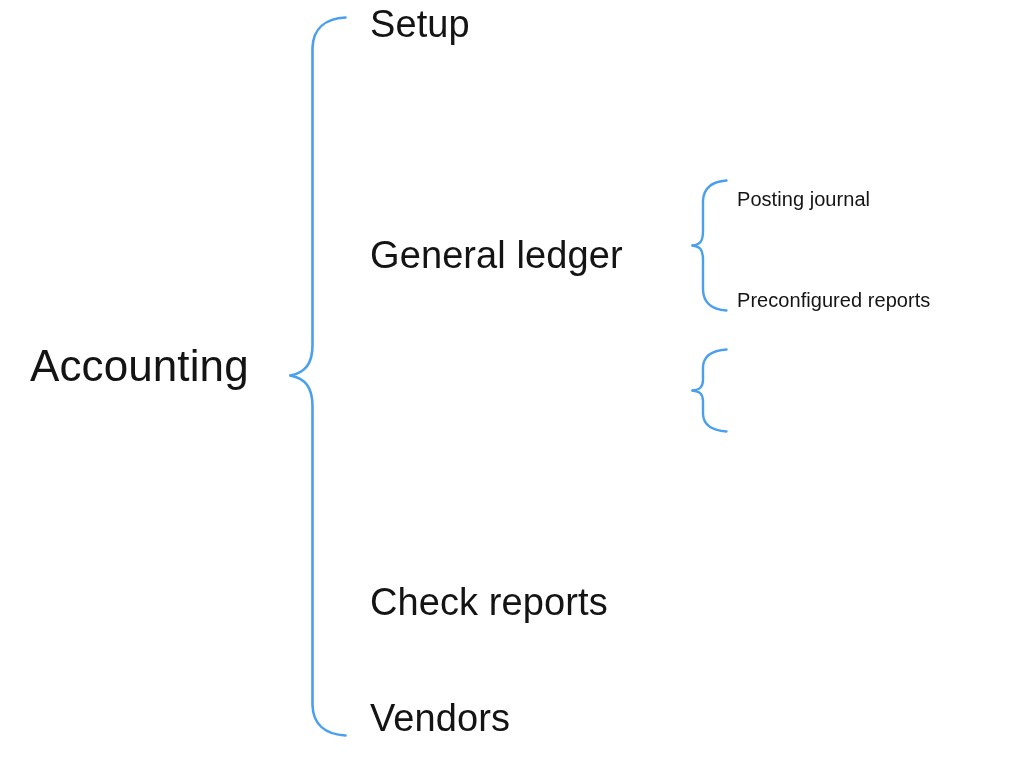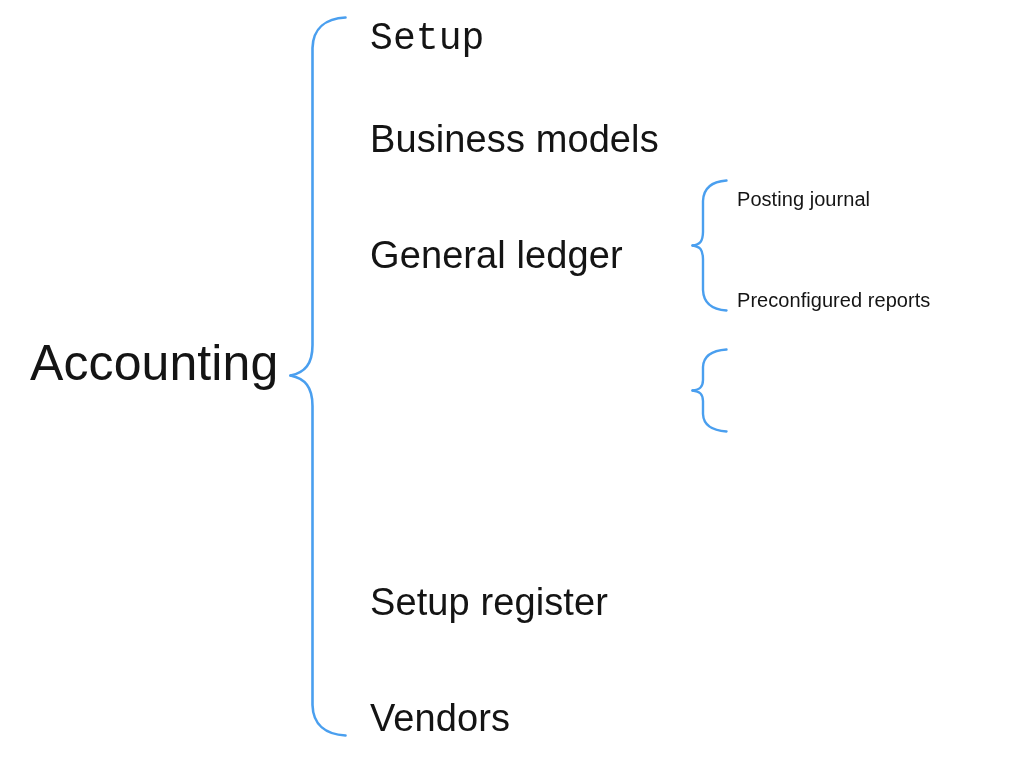--- a/index.html
+++ b/index.html
@@ -37,21 +37,21 @@
 
   .node-label {
     position: absolute;
     white-space: nowrap;
     line-height: 1;
     font-weight: 400;
   }
 
   
   .root-label {
-    font-size: 50px;
+    font-size: 44px;
     letter-spacing: 0.1px;
   }
 
   
   .branch-label {
     font-size: 38px;
     letter-spacing: 0.1px;
   }
 
   
@@ -98,29 +98,28 @@
                C 702.8 387, 700 389.5, 692.5 390.5"></path>
       <path d="M 692.5 390.5
                C 700 391.5, 702.8 394, 703 401
                L 703 414
                C 703.5 425, 712 430.5, 726.5 431.5"></path>
     </g>
   </svg>
 
   <div class="node-label root-label" style="left:30px; top:388px; transform:translateY(-100%);">Accounting</div>
 
-  <div class="node-label branch-label" style="left:370px; top:58px; transform:translateY(-100%);font-family:Liberation Mono, monospace;">Setup</div>
+  <div class="node-label branch-label" style="left:370px; top:43px; transform:translateY(-100%);">Setup</div>
 
-  <div class="node-label branch-label" style="left:370px; top:158px; transform:translateY(-100%);">Business models</div>
 
   <div class="node-label branch-label" style="left:370px; top:274px; transform:translateY(-100%);">General ledger</div>
 
 
 
-  <div class="node-label branch-label" style="left:370px; top:621px; transform:translateY(-100%);">Setup register</div>
+  <div class="node-label branch-label" style="left:370px; top:621px; transform:translateY(-100%);">Check reports</div>
 
   <div class="node-label branch-label" style="left:370px; top:737px; transform:translateY(-100%);">Vendors</div>
 
   <div class="node-label leaf-label" style="left:737px; top:209px; transform:translateY(-100%);">Posting journal</div>
 
 
   <div class="node-label leaf-label" style="left:737px; top:310px; transform:translateY(-100%);">Preconfigured reports</div>
 
 
 

